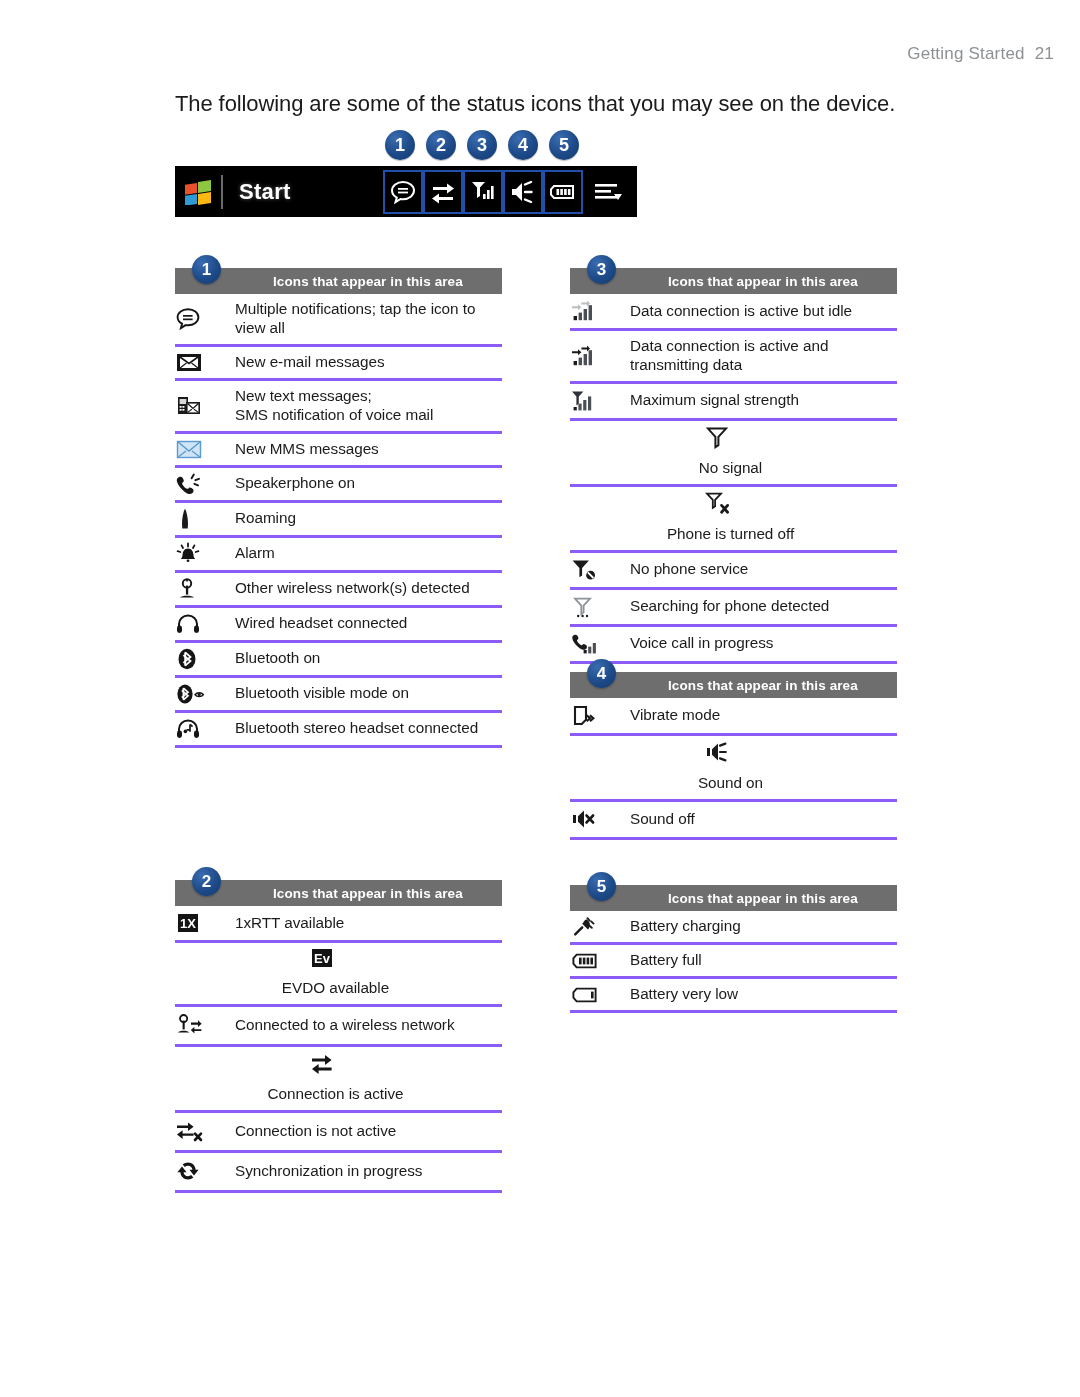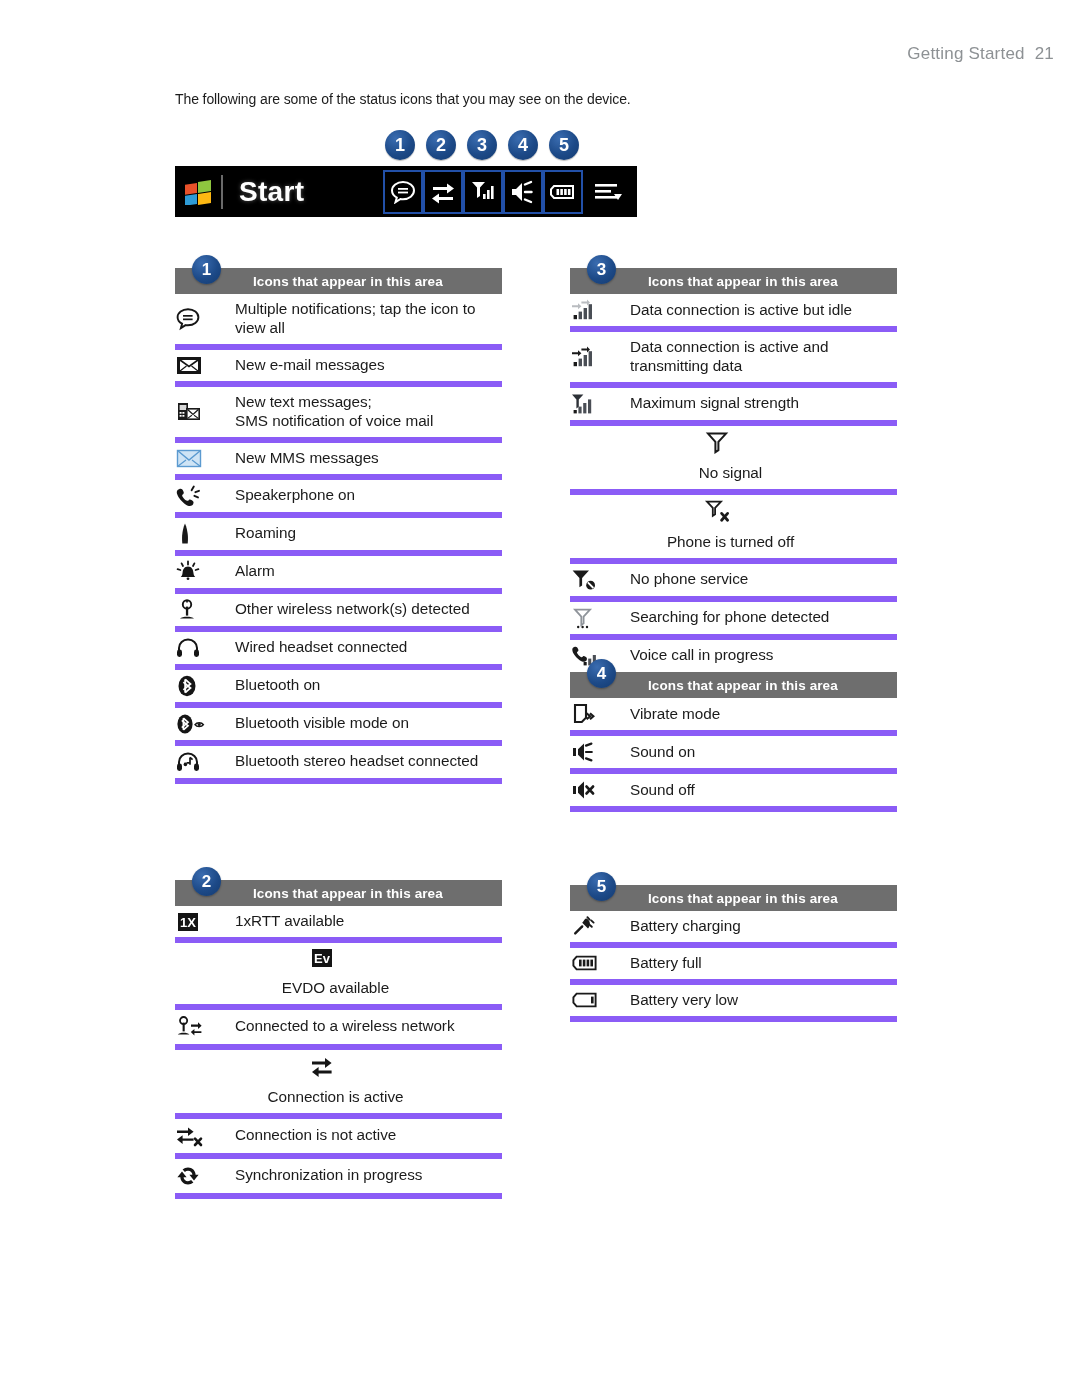--- a/index.html
+++ b/index.html
@@ -26,21 +26,21 @@
     letter-spacing: 0.2px;
     white-space: nowrap;
   }
   .page-header .pg-num { margin-left: 10px; }
 
   
   .intro {
     position: absolute;
     left: 175px;
     top: 91px;
-    font-size: 14px;
+    font-size: 22px;
     color: #1b1b1b;
     letter-spacing: -0.1px;
     white-space: nowrap;
   }
 
   
   .callout-row {
     position: absolute;
     left: 385px;
     top: 130px;
@@ -81,21 +81,21 @@
     justify-content: center;
   }
   .tb-sep {
     width: 2px;
     height: 34px;
     background: #6a6a6a;
     margin: 0 2px 0 0;
   }
   .tb-start {
     color: #ffffff;
-    font-size: 28px;
+    font-size: 22px;
     font-weight: bold;
     padding-left: 14px;
     letter-spacing: 0.3px;
     text-shadow: 0 0 4px rgba(255,255,255,0.35);
   }
   .tb-icons {
     position: absolute;
     left: 208px;
     top: 0;
     height: 51px;
@@ -128,21 +128,21 @@
     position: relative;
     height: 26px;
     background: #6e6e6e;
     display: flex;
     align-items: center;
   }
   .tbl-head-label {
     color: #ffffff;
     font-size: 13.5px;
     font-weight: bold;
-    padding-left: 78px;
+    padding-left: 98px;
     letter-spacing: 0.1px;
     white-space: nowrap;
   }
   .tbl-badge {
     position: absolute;
     left: 17px;
     top: -13px;
     width: 29px;
     height: 29px;
     border-radius: 50%;
@@ -151,21 +151,21 @@
     font-size: 17px;
     font-weight: bold;
     display: flex;
     align-items: center;
     justify-content: center;
     box-shadow: 0 1px 2px rgba(0,0,0,0.3);
   }
   .tbl-row {
     display: flex;
     align-items: center;
-    border-bottom: 6px solid #8b5cf6;
+    border-bottom: 3px solid #8b5cf6;
     min-height: 33px;
     box-sizing: border-box;
   }
   .tbl-row .cell-icon {
     width: 60px;
     min-width: 60px;
     display: flex;
     align-items: center;
     justify-content: flex-start;
     padding: 4px 0;
@@ -605,21 +605,21 @@
   <div class="tbl-row" style="min-height:38px;">
     <div class="cell-icon">
       <svg width="26" height="24" viewBox="0 0 26 24">
         <path d="M5 3h11v12.6L11.8 20H5z" fill="none" stroke="#1a1a1a" stroke-width="2.1"></path>
         <path d="M16.6 11.2l3.4 3-3.4 3M20 11.2l3.4 3-3.4 3" stroke="#1a1a1a" stroke-width="2.1" fill="none"></path>
       </svg>
     </div>
     <div class="cell-text">Vibrate mode</div>
   </div>
 
-  <div class="tbl-row" style="min-height:38px;">
+  <div class="tbl-row" style="min-height:38px;flex-direction:column;">
     <div class="cell-icon">
       <svg width="26" height="24" viewBox="0 0 26 24">
         <rect x="3" y="8" width="3" height="8" fill="#1a1a1a"></rect>
         <path d="M8 9.2l6-5.6v16.8l-6-5.6z" fill="#1a1a1a"></path>
         <path d="M16 5.6l5.4-2M16 12h5.8M16 18.4l5.4 2" stroke="#1a1a1a" stroke-width="2.2" stroke-linecap="round" fill="none"></path>
       </svg>
     </div>
     <div class="cell-text">Sound on</div>
   </div>
 

